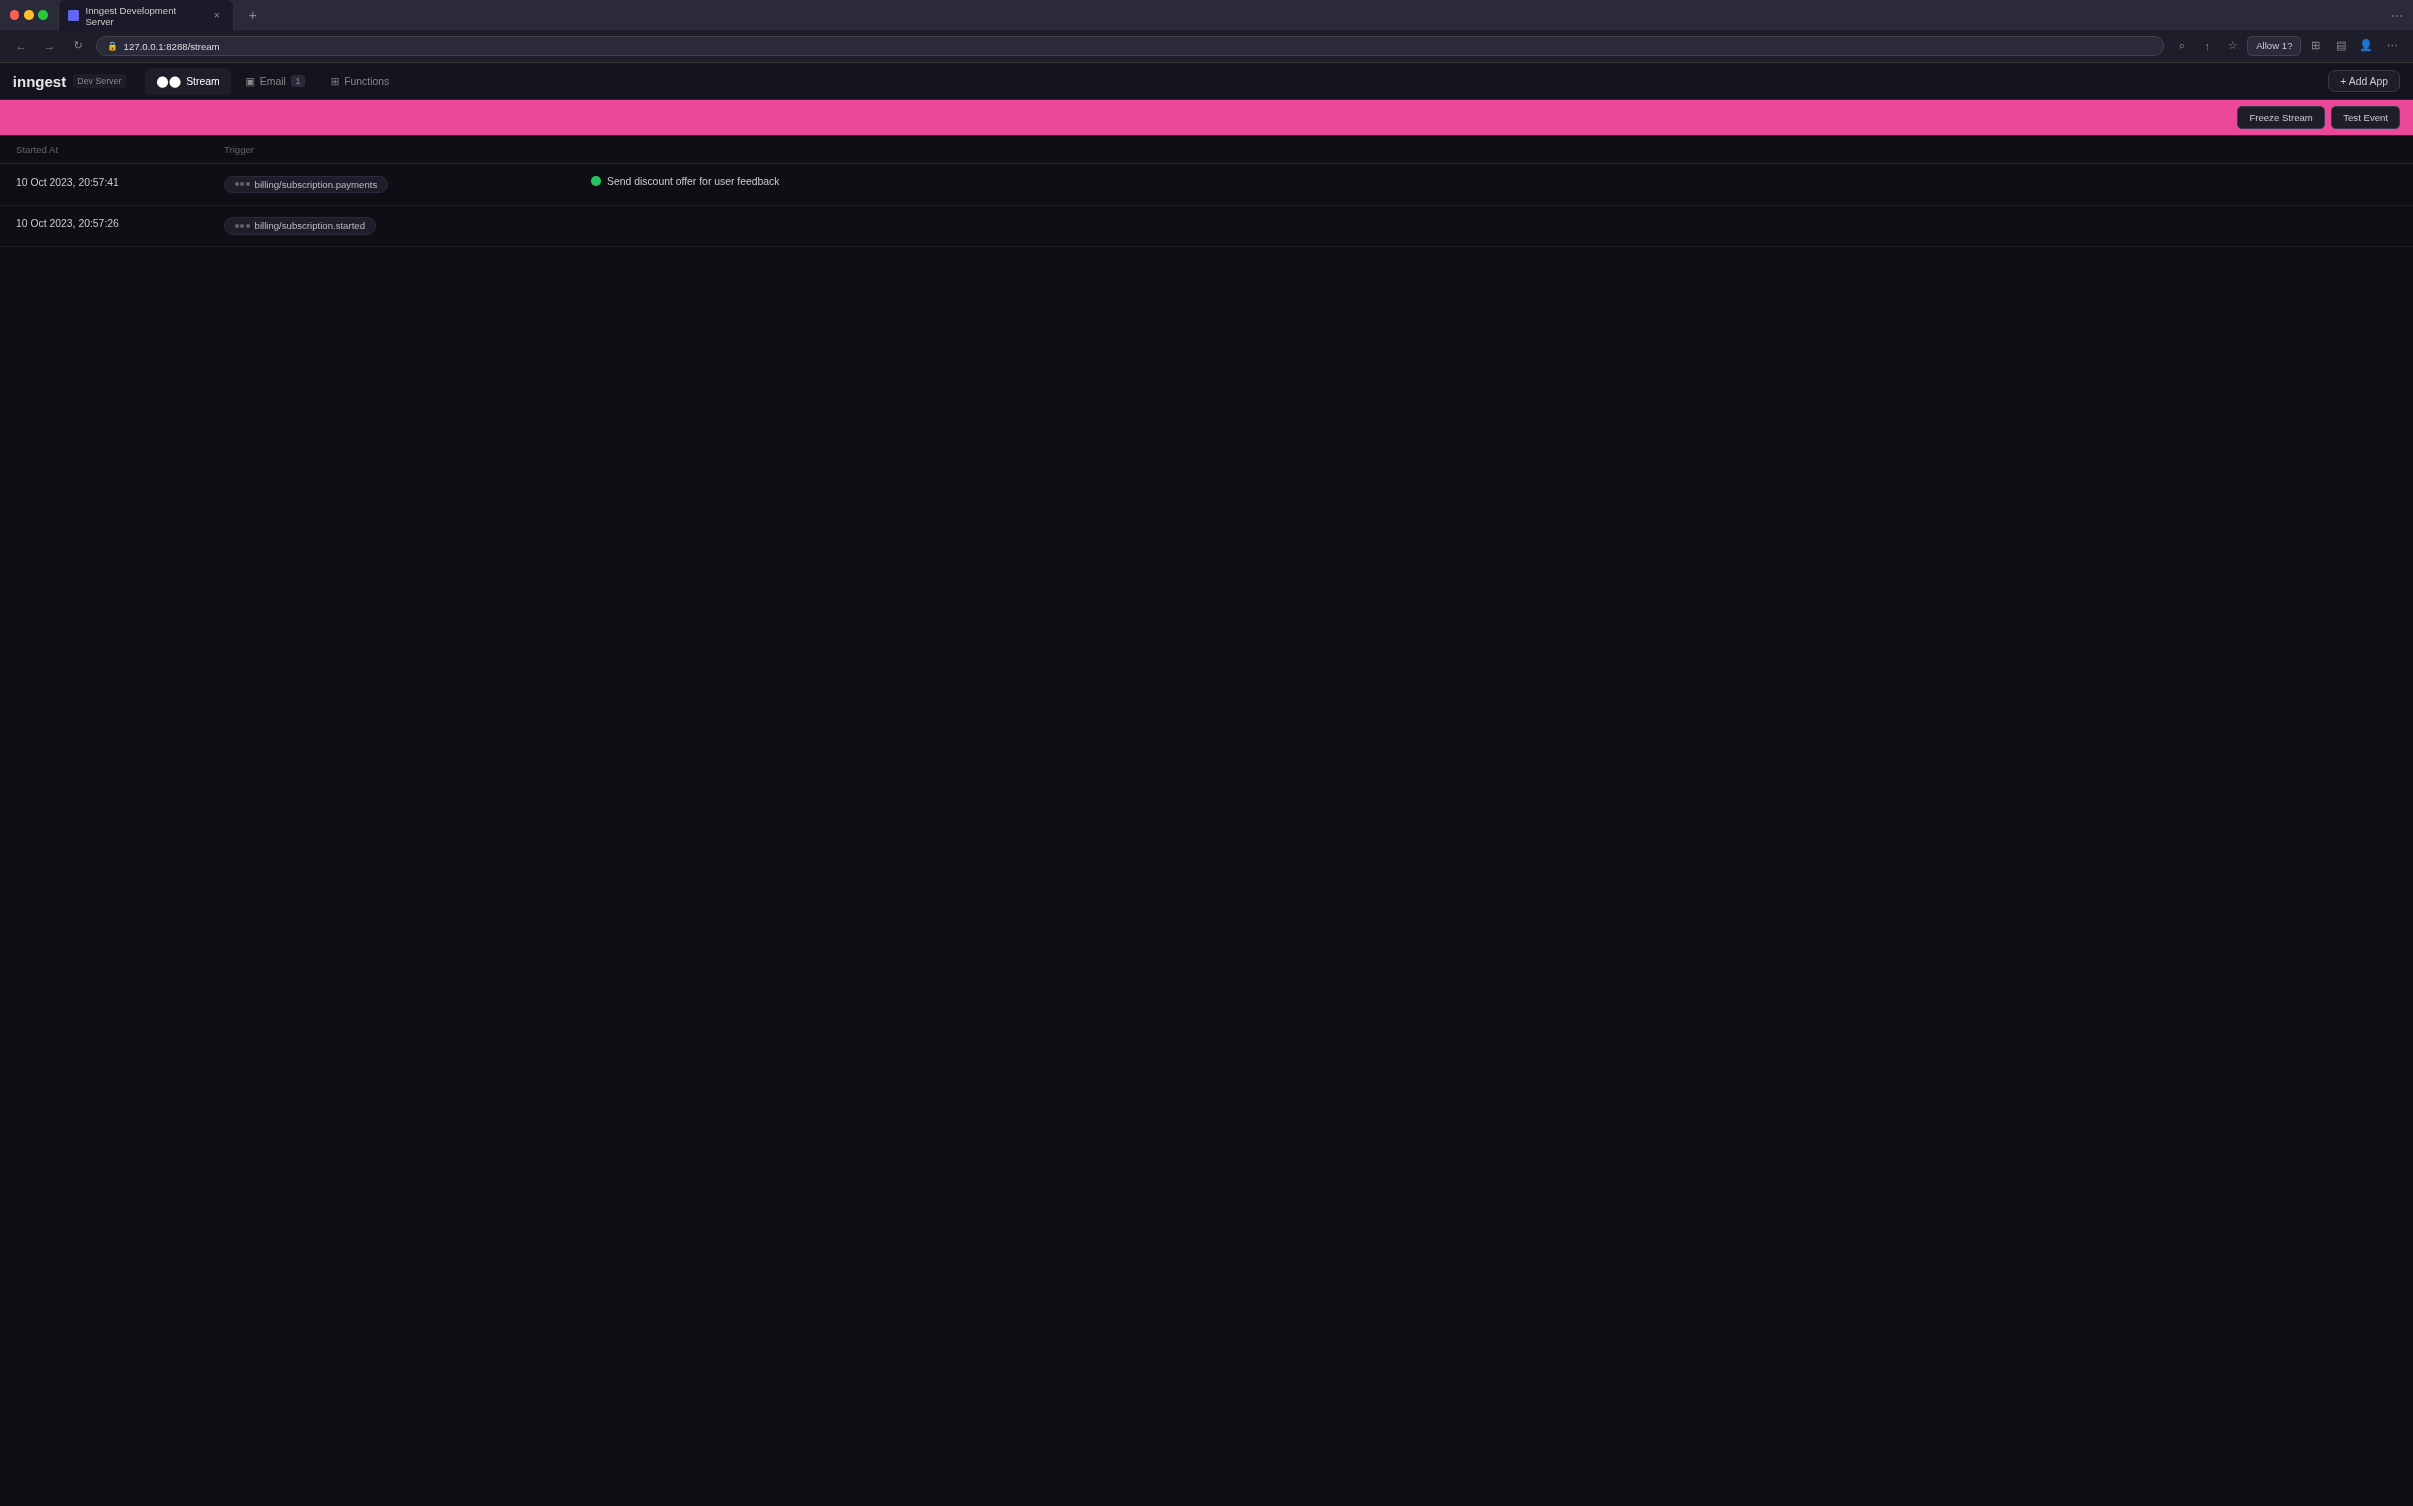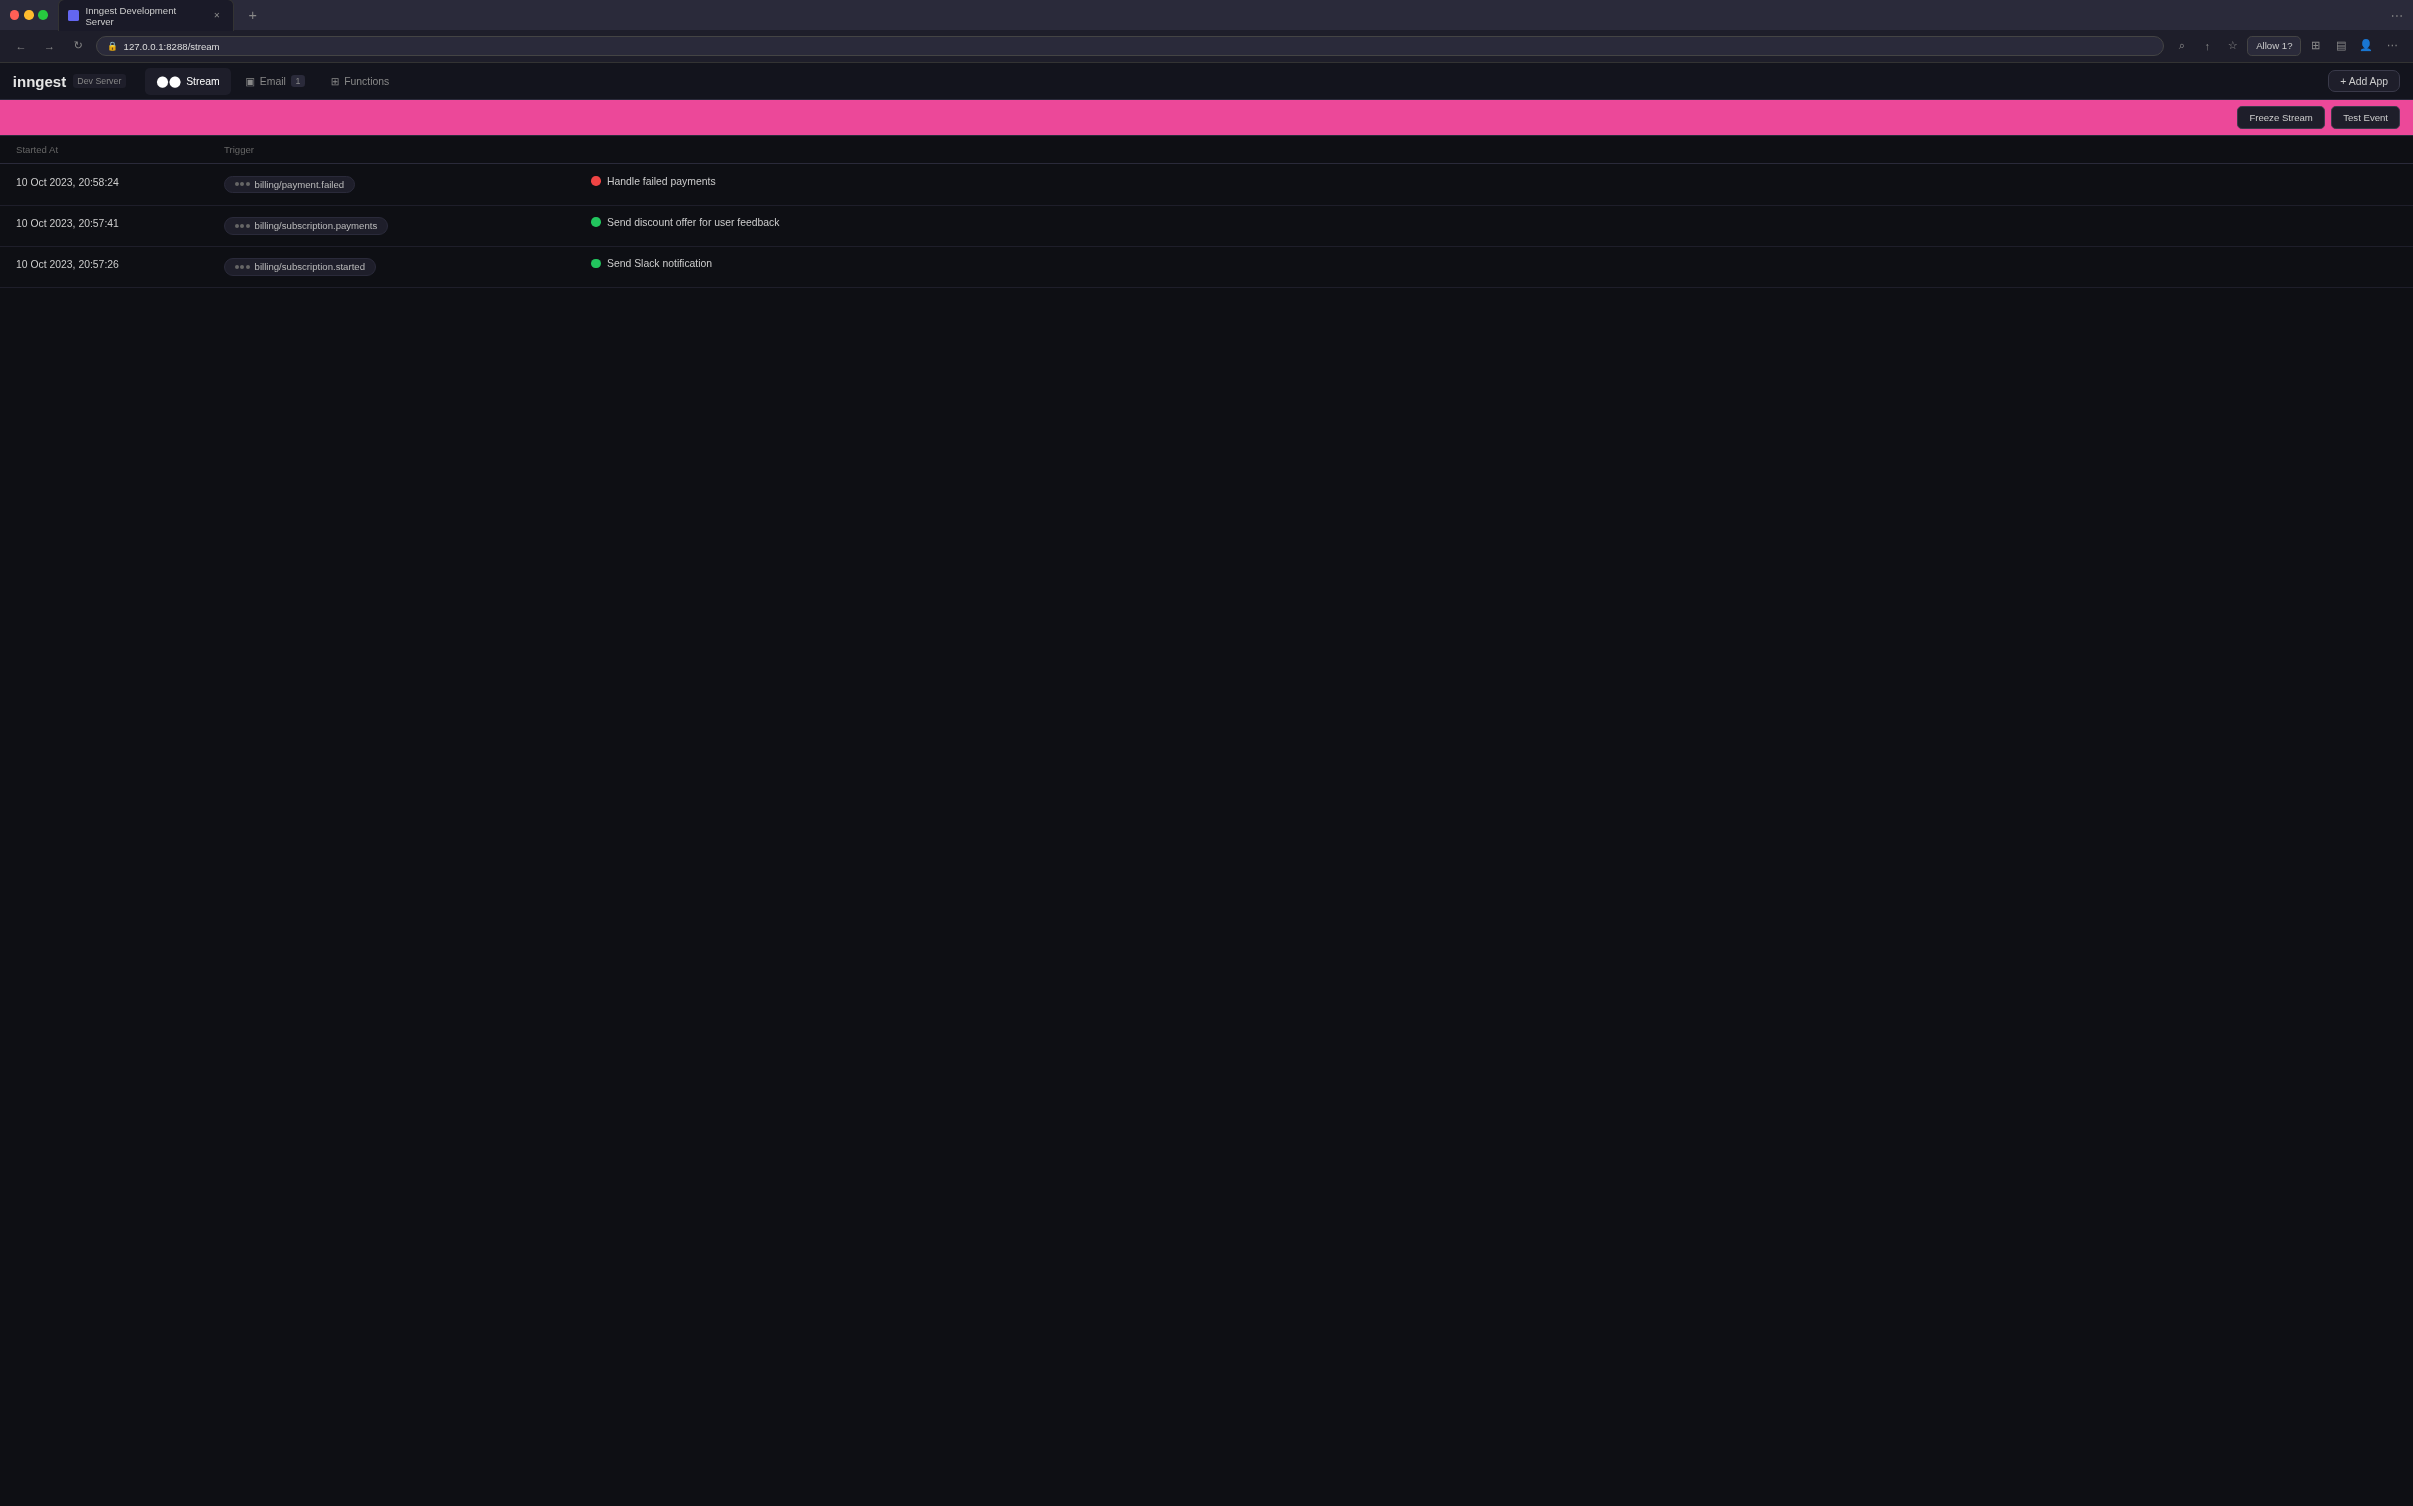--- a/index.html
+++ b/index.html
@@ -436,39 +436,20 @@
 </div>
 
 <div class="main-content">
   <div class="table-container">
 
     <div class="table-header">
       <span>Started At</span>
       <span>Trigger</span>
     </div>
 
-    <div class="table-row">
-      <div class="started-at">10 Oct 2023, 20:58:24</div>
-      <div class="trigger-cell">
-        <div class="trigger-badge">
-          <div class="trigger-dots">
-            <div class="trigger-dot"></div>
-            <div class="trigger-dot"></div>
-            <div class="trigger-dot"></div>
-          </div>
-          <span>billing/payment.failed</span>
-        </div>
-      </div>
-      <div class="functions-cell">
-        <div class="function-item">
-          <div class="status-dot error"></div>
-          <span>Handle failed payments</span>
-        </div>
-      </div>
-    </div>
 
     <div class="table-row">
       <div class="started-at">10 Oct 2023, 20:57:41</div>
       <div class="trigger-cell">
         <div class="trigger-badge">
           <div class="trigger-dots">
             <div class="trigger-dot"></div>
             <div class="trigger-dot"></div>
             <div class="trigger-dot"></div>
           </div>
@@ -489,22 +470,18 @@
         <div class="trigger-badge">
           <div class="trigger-dots">
             <div class="trigger-dot"></div>
             <div class="trigger-dot"></div>
             <div class="trigger-dot"></div>
           </div>
           <span>billing/subscription.started</span>
         </div>
       </div>
       <div class="functions-cell">
-        <div class="function-item">
-          <div class="status-dot success"></div>
-          <span>Send Slack notification</span>
-        </div>
       </div>
     </div>
 
   </div>
 </div>
 
 
 </body></html>

